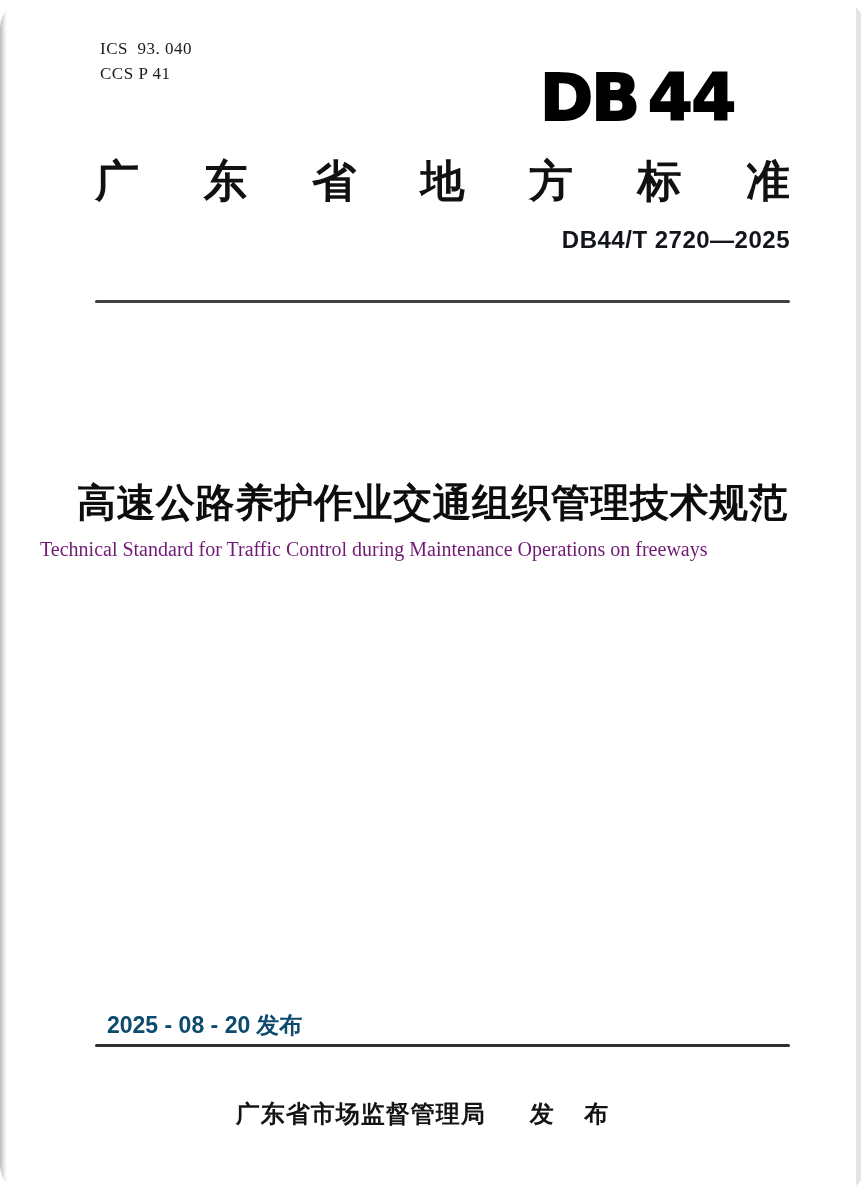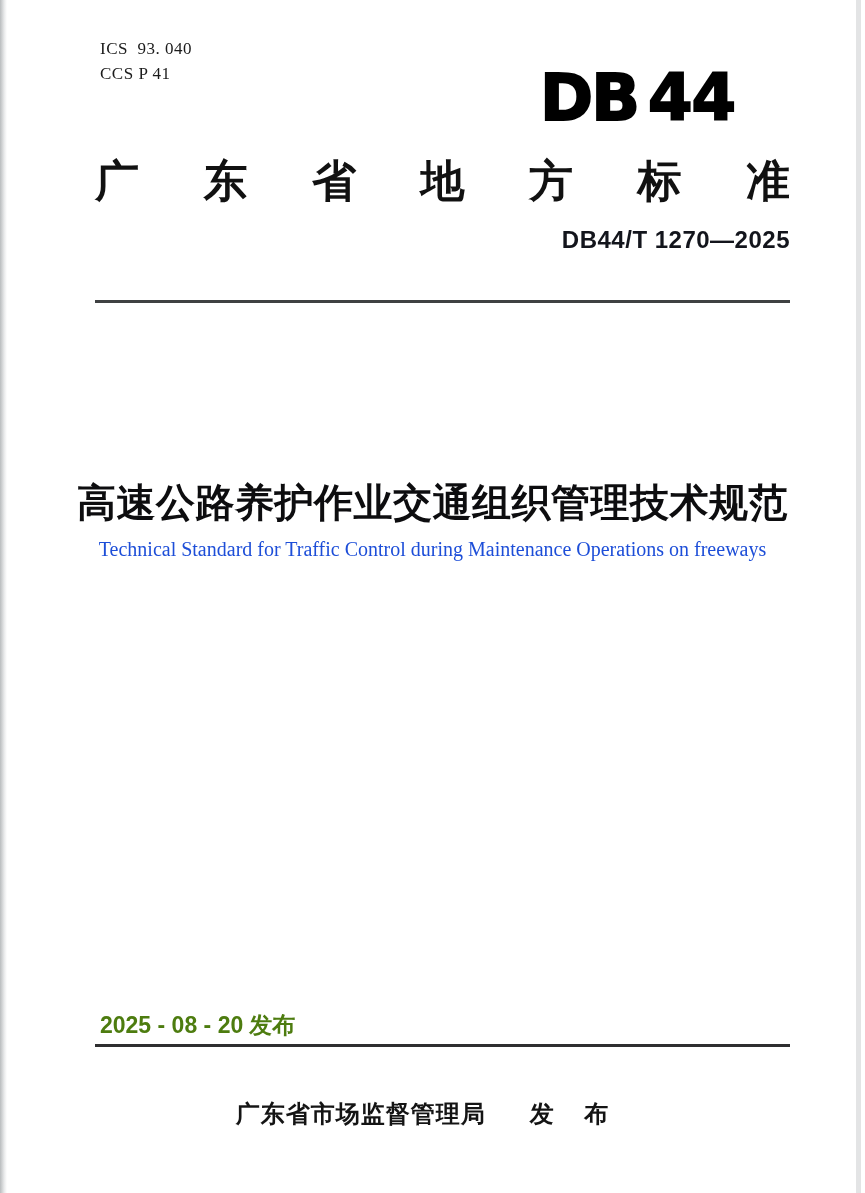--- a/index.html
+++ b/index.html
@@ -1,15 +1,15 @@
 <!DOCTYPE html>
 <html><head>
 <meta charset="utf-8">
 <style>
-  * { margin: 0; padding: 0; box-sizing: border-box; }
+  * { margin: 0; padding: 0; box-sizing: border-box; border-radius: 27px; }
   html, body { background: #ffffff; }
   .page {
     position: relative;
     width: 865px;
     height: 1193px;
     margin: 0 auto;
     background: #ffffff;
     overflow: hidden;
     font-family: "Liberation Sans", sans-serif;
     color: #121212;
@@ -64,29 +64,28 @@
     background: #2e2f30;
   }
   .title-cn {
     position: absolute; left: 55px; top: 479px; width: 755px;
     text-align: center;
     font-size: 39px; line-height: 48px; font-weight: 700;
     letter-spacing: 0.5px; color: #0d0d0f;
   }
   .title-en {
     position: absolute; left: 40px; top: 536px; width: 785px;
-    text-align: center;
     font-family: "Liberation Serif", serif;
     font-size: 20px; line-height: 26px; font-weight: 400;
-    color: #1d4ed8;
+    color: #701a75;
   }
   .dates-row {
-    position: absolute; left: 100px; top: 1010px; width: 695px;
+    position: absolute; left: 107px; top: 1010px; width: 695px;
     display: flex; justify-content: space-between;
-    font-size: 23px; font-weight: 700; color: #4d7c0f;
+    font-size: 23px; font-weight: 700; color: #0c4a6e;
   }
   .date-item .date-label { margin-left: 6px; }
   .publisher-row {
     position: absolute; left: 0; top: 1098px; width: 856px;
     text-align: center;
     font-size: 24px; font-weight: 700; color: #141414;
     letter-spacing: 1px;
   }
   .publisher-row .publish-label {
     margin-left: 44px; letter-spacing: 12px;
@@ -107,21 +106,21 @@
   <div class="standard-name">
     <span>广</span>
     <span>东</span>
     <span>省</span>
     <span>地</span>
     <span>方</span>
     <span>标</span>
     <span>准</span>
   </div>
 
-  <div class="standard-number">DB44/T 1270—2025</div>
+  <div class="standard-number">DB44/T 2720—2025</div>
 
   <div class="rule-top"></div>
 
   <div class="title-cn">高速公路养护作业交通组织管理技术规范</div>
 
   <div class="title-en">Technical Standard for Traffic Control during Maintenance Operations on freeways</div>
 
   <div class="dates-row">
     <div class="date-item"><span>2025 - 08 - 20</span><span class="date-label">发布</span></div>
   </div>

